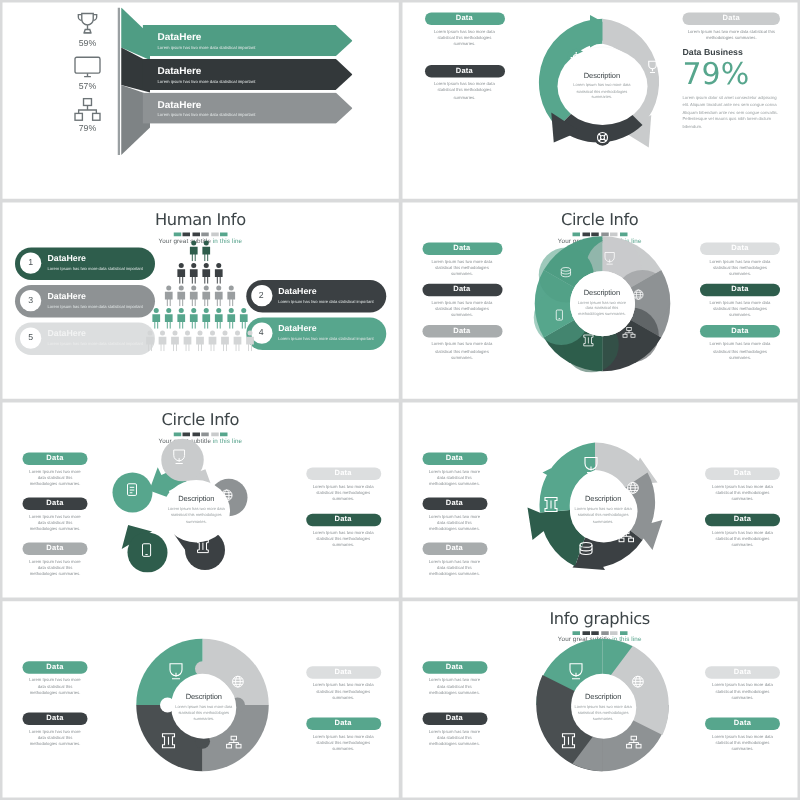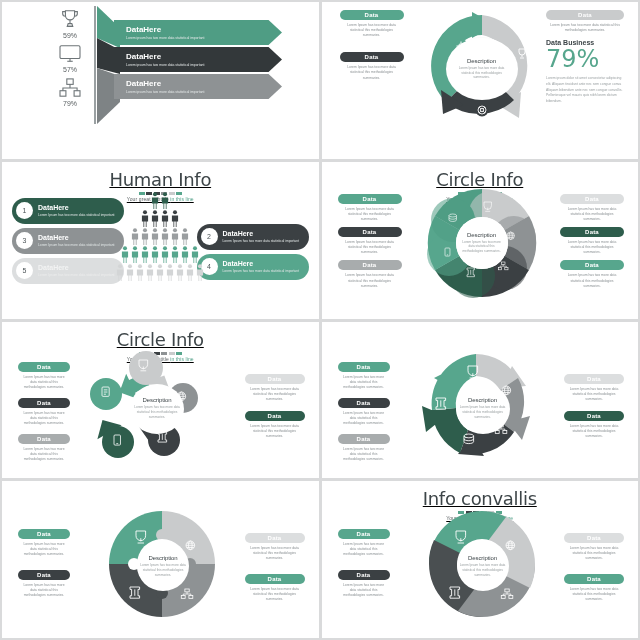--- a/index.html
+++ b/index.html
@@ -15,27 +15,26 @@
     grid-template-columns: 1fr 1fr;
     grid-template-rows: repeat(4, 1fr);
     gap: 3px;
     background: #d9dadb;
     padding: 2px;
   }
   .slide {
     background: #ffffff;
     position: relative;
     overflow: hidden;
-    text-decoration: underline;
   }
 
   
   .head { text-align: center; padding-top: 7px; }
   .head .title {
-    font-size: 18px; color: #3d4548; letter-spacing: -0.3px;
+    font-size: 13px; color: #3d4548; letter-spacing: -0.3px;
     font-family: "DejaVu Sans", sans-serif; font-weight: 400;
   }
   .dashes { margin: 2px auto 1px; display: flex; gap: 1.5px; justify-content: center; }
   .dashes i { display: block; width: 6px; height: 3px; }
   .sub { font-size: 5px; color: #5b6163; letter-spacing: .1px; }
   .sub .accent { color: #4e9e86; }
 
   
   .pill {
     border-radius: 9px; color: #fff; text-align: center;
@@ -709,21 +708,21 @@
         </div>
       <div class="sideblk" style="margin-top:12px">
           <div class="pill" style="background:#57a68d">Data</div>
           <div class="lorem">Lorem Ipsum has two more data statistical this methodologies summaries.</div>
         </div>
     </div>
   </div>
 
   <div class="slide">
     <div class="head">
-      <div class="title">Info convallis</div>
+      <div class="title">Info graphics</div>
       <div class="dashes">
         <i style="background:#57a68d"></i>
           <i style="background:#3b4043"></i>
           <i style="background:#3b4043"></i>
           <i style="background:#8e9294"></i>
           <i style="background:#c9cbcc"></i>
           <i style="background:#57a68d"></i>
       </div>
       <div class="sub"><span>Your great subtitle </span><span class="accent">in this line</span></div>
     </div>

